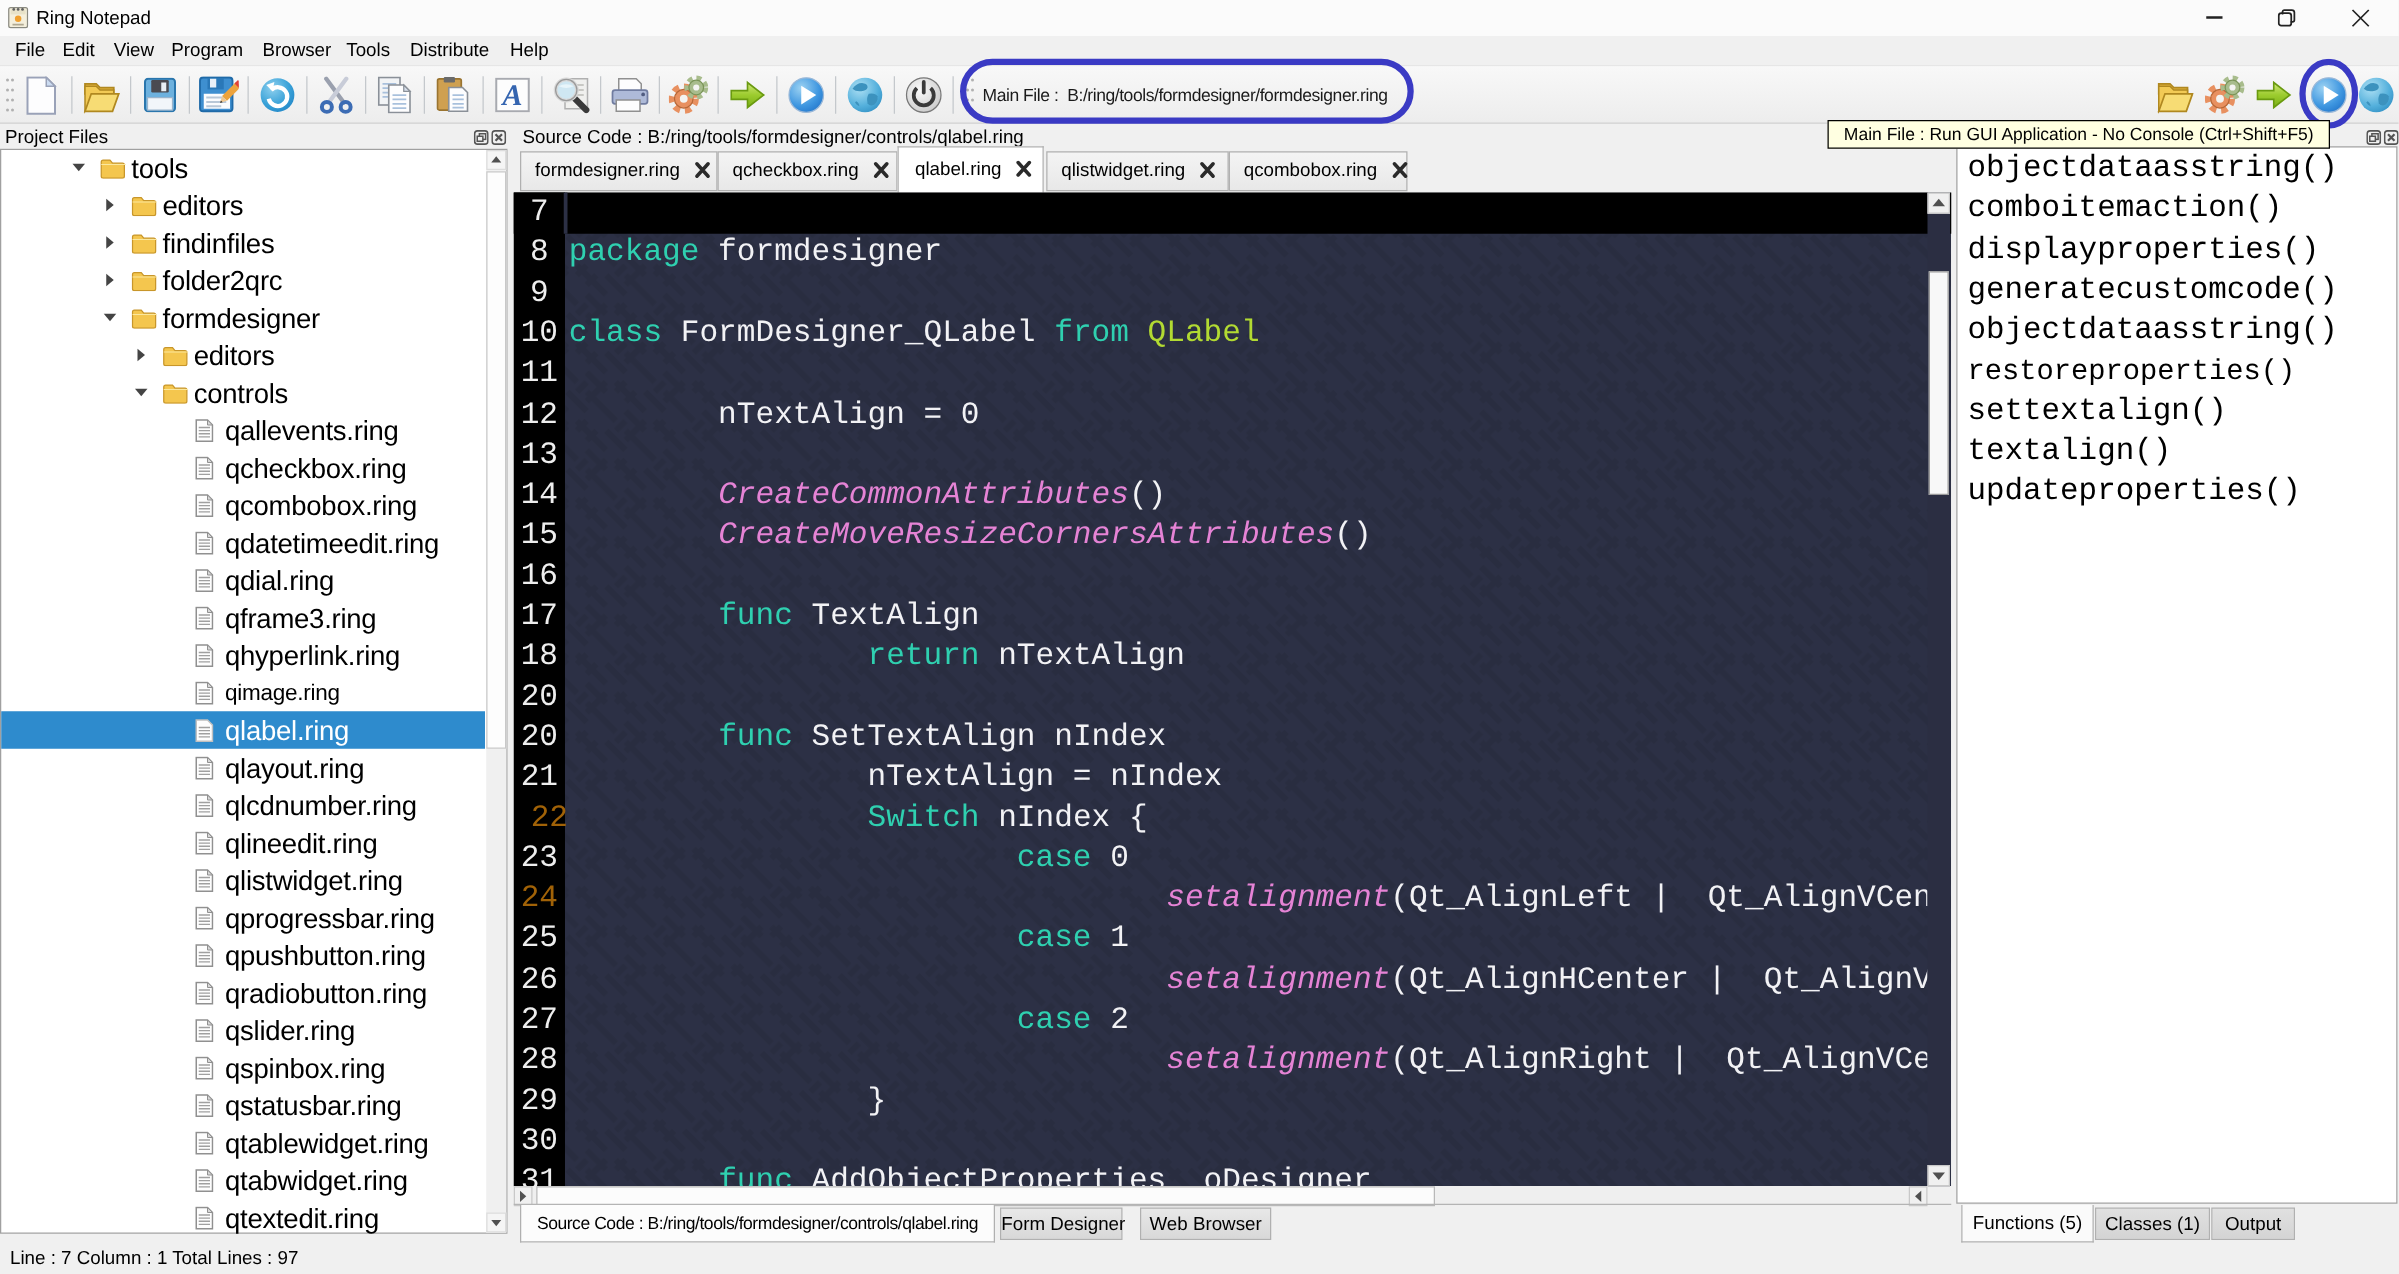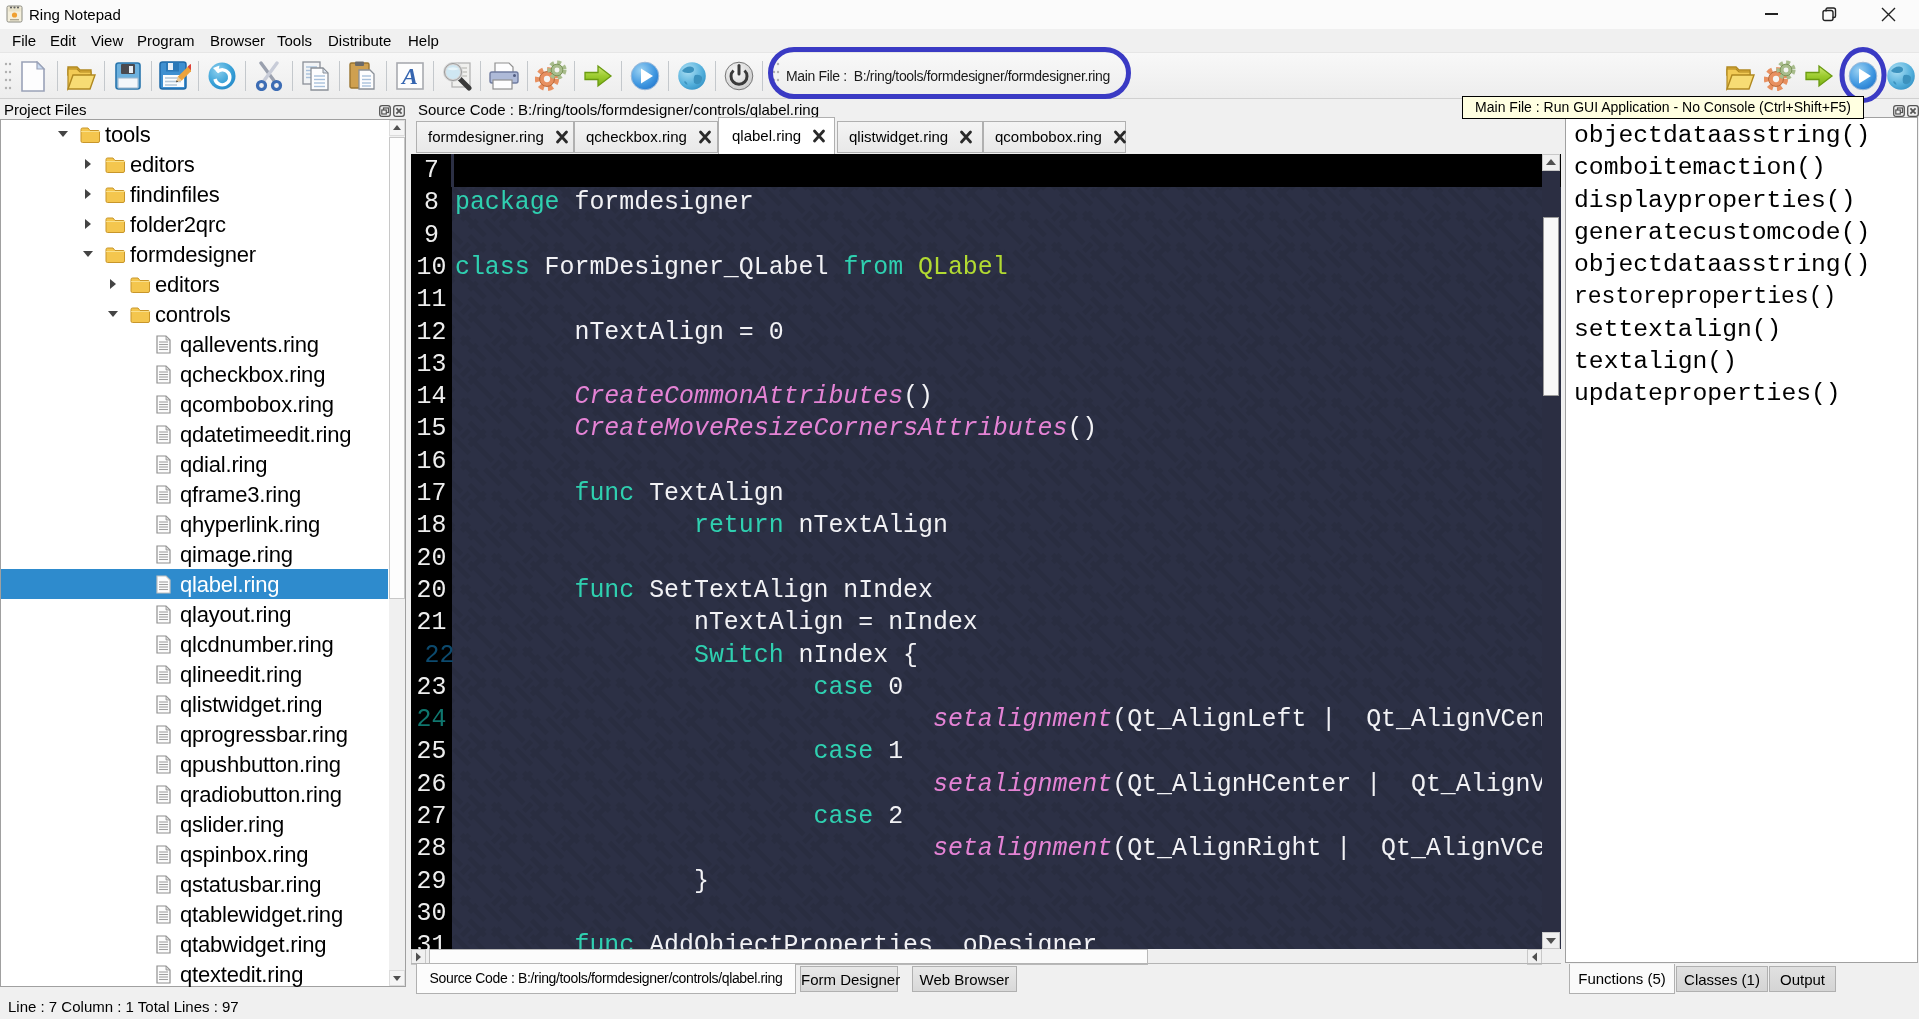--- a/index.html
+++ b/index.html
@@ -422,21 +422,21 @@
 <div style="position:absolute;left:156px;top:545px;width:15px;height:19px;"><svg width="15" height="19" viewBox="0 0 15 19">
       <path d="M1 1 h9 l4 4 v13 h-13 z" fill="#fdfdfd" stroke="#909090" stroke-width="1.2"></path>
       <path d="M10 1 l4 4 h-4 z" fill="#d8d8d8" stroke="#909090" stroke-width="0.8"></path>
       <g stroke="#a0a0a0" stroke-width="1.1">
         <line x1="3" y1="7" x2="12" y2="7"></line>
         <line x1="3" y1="9.5" x2="12" y2="9.5"></line>
         <line x1="3" y1="12" x2="12" y2="12"></line>
         <line x1="3" y1="14.5" x2="12" y2="14.5"></line>
       </g>
     </svg></div>
-<div style="position:absolute;left:180px;top:539px;width:220px;height:30px;font-size:22px;letter-spacing:-0.2px;line-height:31px;">qimage.ring</div>
+<div style="position:absolute;left:180px;top:539px;width:220px;height:30px;font-size:18px;letter-spacing:-0.2px;line-height:31px;">qimage.ring</div>
 <div style="position:absolute;left:1px;top:569px;width:387px;height:30px;background:#2e8bcd;"></div>
 <div style="position:absolute;left:156px;top:575px;width:15px;height:19px;"><svg width="15" height="19" viewBox="0 0 15 19">
       <path d="M1 1 h9 l4 4 v13 h-13 z" fill="#fdfdfd" stroke="#c0c0c0" stroke-width="1.2"></path>
       <g stroke="#a0a0a0" stroke-width="1.1">
         <line x1="3" y1="7" x2="12" y2="7"></line>
         <line x1="3" y1="9.5" x2="12" y2="9.5"></line>
         <line x1="3" y1="12" x2="12" y2="12"></line>
         <line x1="3" y1="14.5" x2="12" y2="14.5"></line>
       </g>
     </svg></div>
@@ -644,25 +644,25 @@
 <div style="position:absolute;left:411px;top:444.7px;width:41px;height:33px;font-family:'Liberation Mono',monospace;font-size:24.9px;line-height:32.3px;color:#eee;text-align:center;">16</div>
 <div style="position:absolute;left:411px;top:477.0px;width:41px;height:33px;font-family:'Liberation Mono',monospace;font-size:24.9px;line-height:32.3px;color:#eee;text-align:center;">17</div>
 <div style="position:absolute;left:455px;top:477.0px;width:1087px;height:33px;font-family:'Liberation Mono',monospace;font-size:24.9px;line-height:32.3px;white-space:nowrap;overflow:hidden;"><span style="color:#f2f2f5;">&nbsp;&nbsp;&nbsp;&nbsp;&nbsp;&nbsp;&nbsp;&nbsp;</span><span style="color:#2fd0b0;">func</span><span style="color:#f2f2f5;">&nbsp;TextAlign</span></div>
 <div style="position:absolute;left:411px;top:509.29999999999995px;width:41px;height:33px;font-family:'Liberation Mono',monospace;font-size:24.9px;line-height:32.3px;color:#eee;text-align:center;">18</div>
 <div style="position:absolute;left:455px;top:509.29999999999995px;width:1087px;height:33px;font-family:'Liberation Mono',monospace;font-size:24.9px;line-height:32.3px;white-space:nowrap;overflow:hidden;"><span style="color:#f2f2f5;">&nbsp;&nbsp;&nbsp;&nbsp;&nbsp;&nbsp;&nbsp;&nbsp;&nbsp;&nbsp;&nbsp;&nbsp;&nbsp;&nbsp;&nbsp;&nbsp;</span><span style="color:#2fd0b0;">return</span><span style="color:#f2f2f5;">&nbsp;nTextAlign</span></div>
 <div style="position:absolute;left:411px;top:541.5999999999999px;width:41px;height:33px;font-family:'Liberation Mono',monospace;font-size:24.9px;line-height:32.3px;color:#eee;text-align:center;">20</div>
 <div style="position:absolute;left:411px;top:573.9px;width:41px;height:33px;font-family:'Liberation Mono',monospace;font-size:24.9px;line-height:32.3px;color:#eee;text-align:center;">20</div>
 <div style="position:absolute;left:455px;top:573.9px;width:1087px;height:33px;font-family:'Liberation Mono',monospace;font-size:24.9px;line-height:32.3px;white-space:nowrap;overflow:hidden;"><span style="color:#f2f2f5;">&nbsp;&nbsp;&nbsp;&nbsp;&nbsp;&nbsp;&nbsp;&nbsp;</span><span style="color:#2fd0b0;">func</span><span style="color:#f2f2f5;">&nbsp;SetTextAlign&nbsp;nIndex</span></div>
 <div style="position:absolute;left:411px;top:606.1999999999999px;width:41px;height:33px;font-family:'Liberation Mono',monospace;font-size:24.9px;line-height:32.3px;color:#eee;text-align:center;">21</div>
 <div style="position:absolute;left:455px;top:606.1999999999999px;width:1087px;height:33px;font-family:'Liberation Mono',monospace;font-size:24.9px;line-height:32.3px;white-space:nowrap;overflow:hidden;"><span style="color:#f2f2f5;">&nbsp;&nbsp;&nbsp;&nbsp;&nbsp;&nbsp;&nbsp;&nbsp;&nbsp;&nbsp;&nbsp;&nbsp;&nbsp;&nbsp;&nbsp;&nbsp;nTextAlign&nbsp;=&nbsp;nIndex</span></div>
-<div style="position:absolute;left:411px;top:638.5px;width:57px;height:33px;font-family:'Liberation Mono',monospace;font-size:24.9px;line-height:32.3px;color:#0c4a6e;text-align:center;">22</div>
+<div style="position:absolute;left:411px;top:638.5px;width:57px;height:33px;font-family:'Liberation Mono',monospace;font-size:24.9px;line-height:32.3px;color:#a16207;text-align:center;">22</div>
 <div style="position:absolute;left:455px;top:638.5px;width:1087px;height:33px;font-family:'Liberation Mono',monospace;font-size:24.9px;line-height:32.3px;white-space:nowrap;overflow:hidden;"><span style="color:#f2f2f5;">&nbsp;&nbsp;&nbsp;&nbsp;&nbsp;&nbsp;&nbsp;&nbsp;&nbsp;&nbsp;&nbsp;&nbsp;&nbsp;&nbsp;&nbsp;&nbsp;</span><span style="color:#2fd0b0;">Switch</span><span style="color:#f2f2f5;">&nbsp;nIndex&nbsp;{</span></div>
 <div style="position:absolute;left:411px;top:670.8px;width:41px;height:33px;font-family:'Liberation Mono',monospace;font-size:24.9px;line-height:32.3px;color:#eee;text-align:center;">23</div>
 <div style="position:absolute;left:455px;top:670.8px;width:1087px;height:33px;font-family:'Liberation Mono',monospace;font-size:24.9px;line-height:32.3px;white-space:nowrap;overflow:hidden;"><span style="color:#f2f2f5;">&nbsp;&nbsp;&nbsp;&nbsp;&nbsp;&nbsp;&nbsp;&nbsp;&nbsp;&nbsp;&nbsp;&nbsp;&nbsp;&nbsp;&nbsp;&nbsp;&nbsp;&nbsp;&nbsp;&nbsp;&nbsp;&nbsp;&nbsp;&nbsp;</span><span style="color:#2fd0b0;">case</span><span style="color:#f2f2f5;">&nbsp;0</span></div>
-<div style="position:absolute;left:411px;top:703.0999999999999px;width:41px;height:33px;font-family:'Liberation Mono',monospace;font-size:24.9px;line-height:32.3px;color:#0f766e;text-align:center;">24</div>
+<div style="position:absolute;left:411px;top:703.0999999999999px;width:41px;height:33px;font-family:'Liberation Mono',monospace;font-size:24.9px;line-height:32.3px;color:#a16207;text-align:center;">24</div>
 <div style="position:absolute;left:455px;top:703.0999999999999px;width:1087px;height:33px;font-family:'Liberation Mono',monospace;font-size:24.9px;line-height:32.3px;white-space:nowrap;overflow:hidden;"><span style="color:#f2f2f5;">&nbsp;&nbsp;&nbsp;&nbsp;&nbsp;&nbsp;&nbsp;&nbsp;&nbsp;&nbsp;&nbsp;&nbsp;&nbsp;&nbsp;&nbsp;&nbsp;&nbsp;&nbsp;&nbsp;&nbsp;&nbsp;&nbsp;&nbsp;&nbsp;&nbsp;&nbsp;&nbsp;&nbsp;&nbsp;&nbsp;&nbsp;&nbsp;</span><span style="color:#e583d5;font-style:italic;">setalignment</span><span style="color:#f2f2f5;">(Qt_AlignLeft&nbsp;|&nbsp;&nbsp;Qt_AlignVCenter)</span></div>
 <div style="position:absolute;left:411px;top:735.4px;width:41px;height:33px;font-family:'Liberation Mono',monospace;font-size:24.9px;line-height:32.3px;color:#eee;text-align:center;">25</div>
 <div style="position:absolute;left:455px;top:735.4px;width:1087px;height:33px;font-family:'Liberation Mono',monospace;font-size:24.9px;line-height:32.3px;white-space:nowrap;overflow:hidden;"><span style="color:#f2f2f5;">&nbsp;&nbsp;&nbsp;&nbsp;&nbsp;&nbsp;&nbsp;&nbsp;&nbsp;&nbsp;&nbsp;&nbsp;&nbsp;&nbsp;&nbsp;&nbsp;&nbsp;&nbsp;&nbsp;&nbsp;&nbsp;&nbsp;&nbsp;&nbsp;</span><span style="color:#2fd0b0;">case</span><span style="color:#f2f2f5;">&nbsp;1</span></div>
 <div style="position:absolute;left:411px;top:767.6999999999999px;width:41px;height:33px;font-family:'Liberation Mono',monospace;font-size:24.9px;line-height:32.3px;color:#eee;text-align:center;">26</div>
 <div style="position:absolute;left:455px;top:767.6999999999999px;width:1087px;height:33px;font-family:'Liberation Mono',monospace;font-size:24.9px;line-height:32.3px;white-space:nowrap;overflow:hidden;"><span style="color:#f2f2f5;">&nbsp;&nbsp;&nbsp;&nbsp;&nbsp;&nbsp;&nbsp;&nbsp;&nbsp;&nbsp;&nbsp;&nbsp;&nbsp;&nbsp;&nbsp;&nbsp;&nbsp;&nbsp;&nbsp;&nbsp;&nbsp;&nbsp;&nbsp;&nbsp;&nbsp;&nbsp;&nbsp;&nbsp;&nbsp;&nbsp;&nbsp;&nbsp;</span><span style="color:#e583d5;font-style:italic;">setalignment</span><span style="color:#f2f2f5;">(Qt_AlignHCenter&nbsp;|&nbsp;&nbsp;Qt_AlignVCenter)</span></div>
 <div style="position:absolute;left:411px;top:800.0px;width:41px;height:33px;font-family:'Liberation Mono',monospace;font-size:24.9px;line-height:32.3px;color:#eee;text-align:center;">27</div>
 <div style="position:absolute;left:455px;top:800.0px;width:1087px;height:33px;font-family:'Liberation Mono',monospace;font-size:24.9px;line-height:32.3px;white-space:nowrap;overflow:hidden;"><span style="color:#f2f2f5;">&nbsp;&nbsp;&nbsp;&nbsp;&nbsp;&nbsp;&nbsp;&nbsp;&nbsp;&nbsp;&nbsp;&nbsp;&nbsp;&nbsp;&nbsp;&nbsp;&nbsp;&nbsp;&nbsp;&nbsp;&nbsp;&nbsp;&nbsp;&nbsp;</span><span style="color:#2fd0b0;">case</span><span style="color:#f2f2f5;">&nbsp;2</span></div>
 <div style="position:absolute;left:411px;top:832.3px;width:41px;height:33px;font-family:'Liberation Mono',monospace;font-size:24.9px;line-height:32.3px;color:#eee;text-align:center;">28</div>
 <div style="position:absolute;left:455px;top:832.3px;width:1087px;height:33px;font-family:'Liberation Mono',monospace;font-size:24.9px;line-height:32.3px;white-space:nowrap;overflow:hidden;"><span style="color:#f2f2f5;">&nbsp;&nbsp;&nbsp;&nbsp;&nbsp;&nbsp;&nbsp;&nbsp;&nbsp;&nbsp;&nbsp;&nbsp;&nbsp;&nbsp;&nbsp;&nbsp;&nbsp;&nbsp;&nbsp;&nbsp;&nbsp;&nbsp;&nbsp;&nbsp;&nbsp;&nbsp;&nbsp;&nbsp;&nbsp;&nbsp;&nbsp;&nbsp;</span><span style="color:#e583d5;font-style:italic;">setalignment</span><span style="color:#f2f2f5;">(Qt_AlignRight&nbsp;|&nbsp;&nbsp;Qt_AlignVCenter)</span></div>
 <div style="position:absolute;left:411px;top:864.5999999999999px;width:41px;height:33px;font-family:'Liberation Mono',monospace;font-size:24.9px;line-height:32.3px;color:#eee;text-align:center;">29</div>

